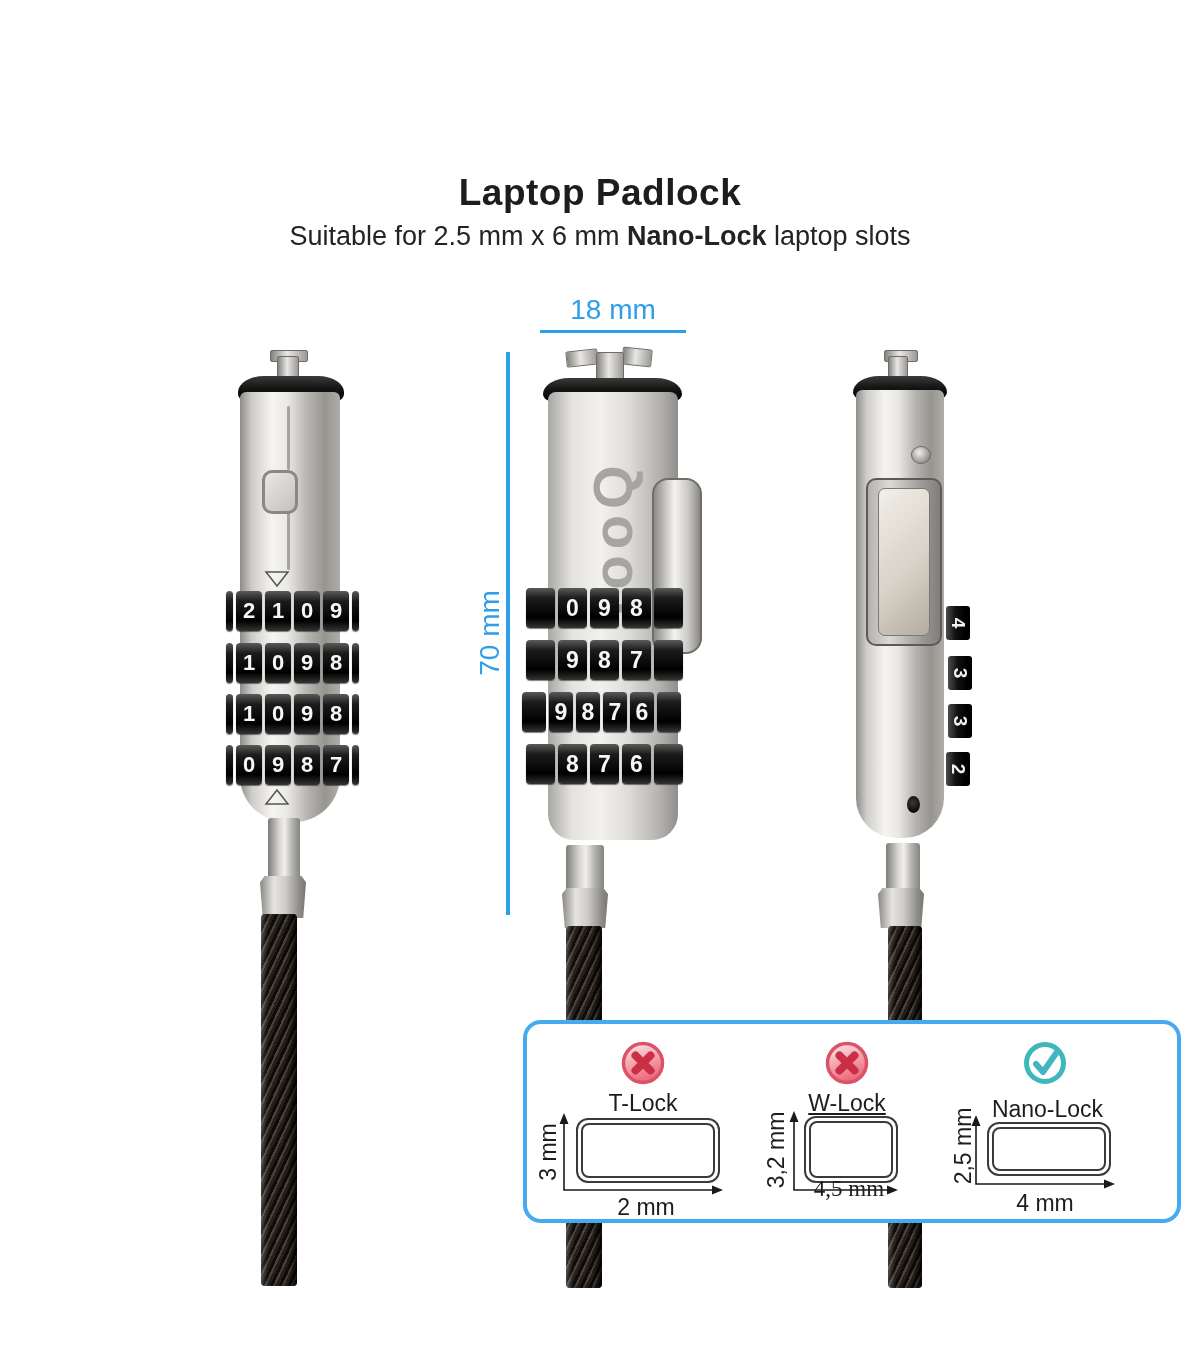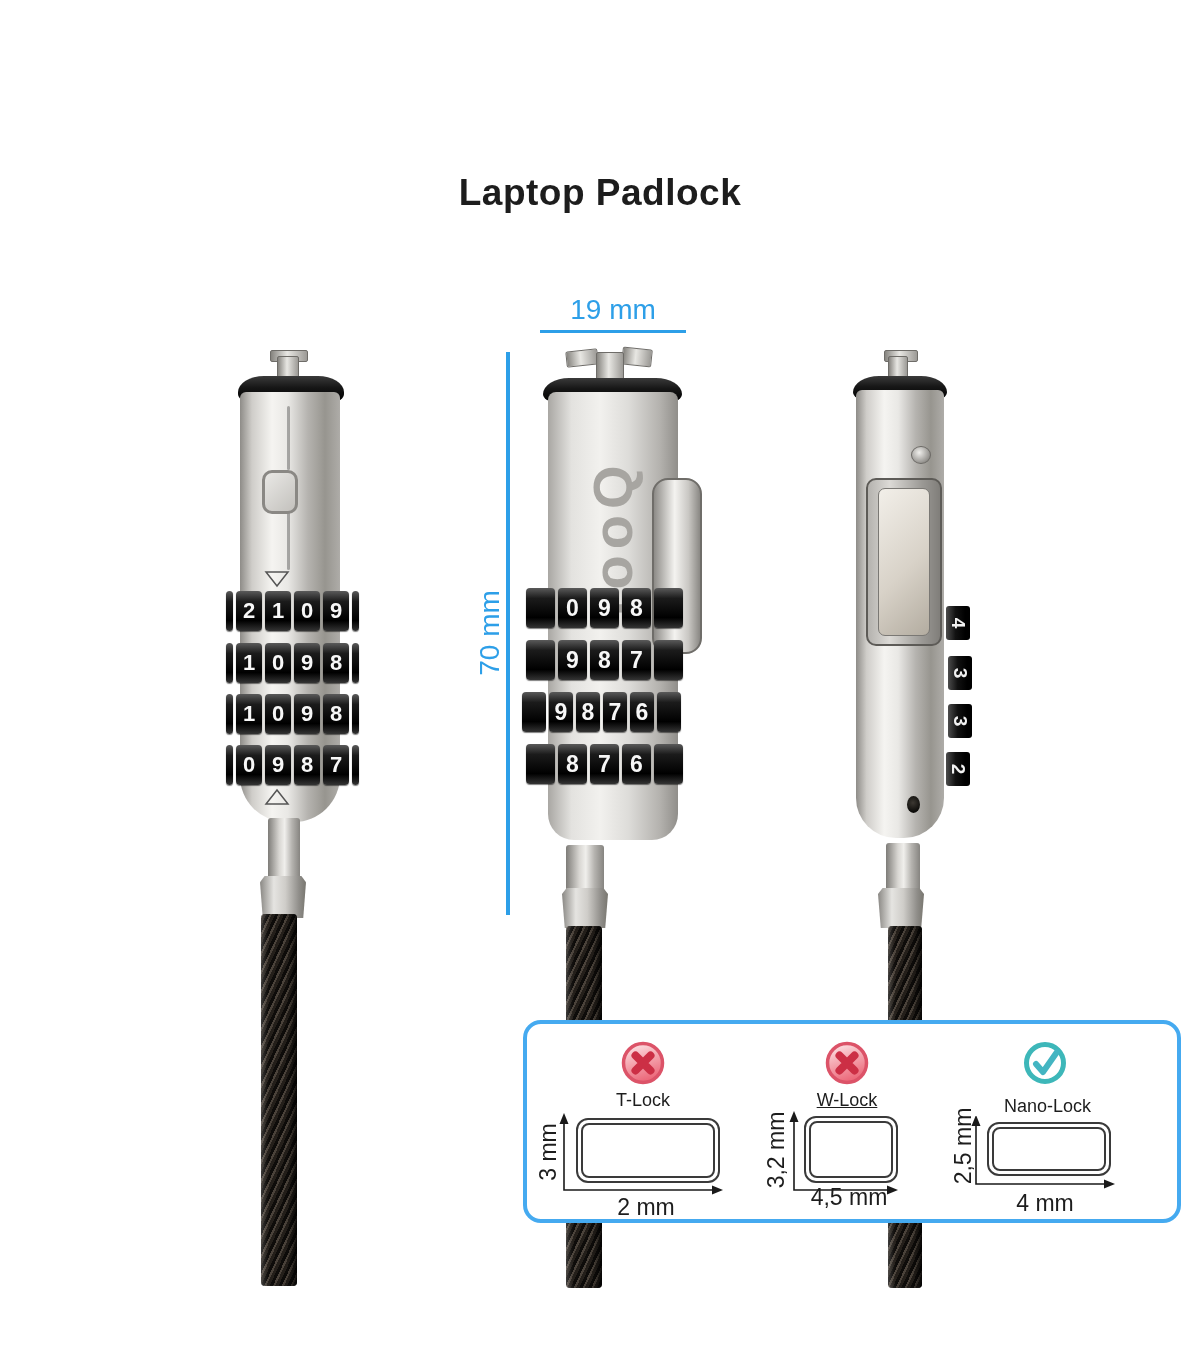--- a/index.html
+++ b/index.html
@@ -61,34 +61,35 @@
   .edge-key{position:absolute;width:24px;height:34px;border-radius:3px;
             background:linear-gradient(90deg,#4c4c4c,#111 40%,#000 80%);
             color:#f2f2f2;font-weight:bold;font-size:19px;display:flex;align-items:center;justify-content:center;}
   .edge-key span{display:block;transform:rotate(90deg);}
   .hole{background:radial-gradient(circle at 45% 40%,#3c3832,#0d0c0a 70%);border-radius:50%;}
 
   
   .panel{position:absolute;left:523px;top:1020px;width:658px;height:203px;background:#fff;
          border:4px solid #45aaf0;border-radius:18px;box-sizing:border-box;z-index:6;}
   .panel .icon{position:absolute;width:44px;height:44px;}
-  .slot-name{position:absolute;text-align:center;font-size:18px;color:#1d1d1d;}
+  .slot-name{position:absolute;text-align:center;font-size:23px;color:#1d1d1d;}
   .slot-rect{position:absolute;border:2px solid #3a3a3a;border-radius:12px;}
   .slot-rect .inner{position:absolute;inset:3px;border:2px solid #3a3a3a;border-radius:8px;}
   .hlabel{position:absolute;text-align:center;font-size:23px;}
   .vlabel{position:absolute;width:96px;height:24px;text-align:center;font-size:23px;transform:rotate(-90deg);}
 </style>
 </head>
 <body>
 
 <div class="canvas">
 
   <div class="title">Laptop Padlock</div>
-
-  <div class="dim dim-w-label">19 mm</div>
+  <div class="subtitle"><span>Suitable for 2.5 mm x 6 mm </span><b>Nano-Lock</b><span> laptop slots</span></div>
+
+  <div class="dim dim-w-label">18 mm</div>
   <div class="dim-w-line"></div>
   <div class="dim-h-line"></div>
   <div class="dim dim-h-label">70 mm</div>
 
   <div class="lock" style="left:225px;top:348px;width:135px;">
     <div class="part tipmetal" style="left:45px;top:2px;width:36px;height:10px;"></div>
     <div class="part tipmetal" style="left:52px;top:8px;width:20px;height:26px;"></div>
     <div class="part cap" style="left:13px;top:28px;width:106px;height:26px;"></div>
     <div class="part metal-v" style="left:15px;top:44px;width:100px;height:430px;border-radius:6px 6px 46px 46px;"></div>
     <div class="part groove" style="left:62px;top:58px;height:64px;"></div>
@@ -250,21 +251,21 @@
     <div class="slot-name" style="left:250px;top:66px;width:140px;text-decoration:underline;">W-Lock</div>
     <div class="slot-rect" style="left:277px;top:92px;width:90px;height:63px;">
         <div class="inner"></div>
       </div>
     <svg style="position:absolute;left:257px;top:86px;" width="125" height="94">
       <path d="M10 10 V80 H105" fill="none" stroke="#1a1a1a" stroke-width="1.6"></path>
       <polygon points="10,1 5.5,12 14.5,12" fill="#1a1a1a"></polygon>
       <polygon points="114,80 103,75.5 103,84.5" fill="#1a1a1a"></polygon>
     </svg>
     <div class="vlabel" style="left:200px;top:114px;">3,2 mm</div>
-    <div class="hlabel" style="left:252px;top:160px;width:140px;">4,5 mm</div>
+    <div class="hlabel" style="left:252px;top:152px;width:140px;font-family:Liberation Serif, serif;">4,5 mm</div>
 
     <svg class="icon" style="left:496px;top:17px;" viewBox="0 0 44 44">
       <circle cx="22" cy="22" r="18.5" fill="#ffffff" stroke="#3db7b9" stroke-width="5"></circle>
       <path d="M13 23 L20 31 L34 11" fill="none" stroke="#43b5c2" stroke-width="6" stroke-linecap="round" stroke-linejoin="round"></path>
     </svg>
     <div class="slot-name" style="left:448px;top:72px;width:145px;">Nano-Lock</div>
     <div class="slot-rect" style="left:460px;top:98px;width:120px;height:50px;">
         <div class="inner"></div>
       </div>
     <svg style="position:absolute;left:439px;top:92px;" width="160" height="88">

